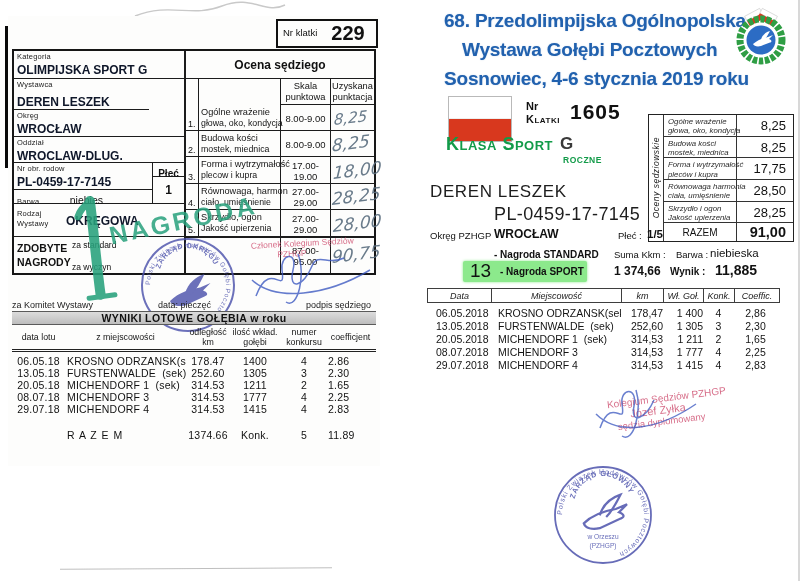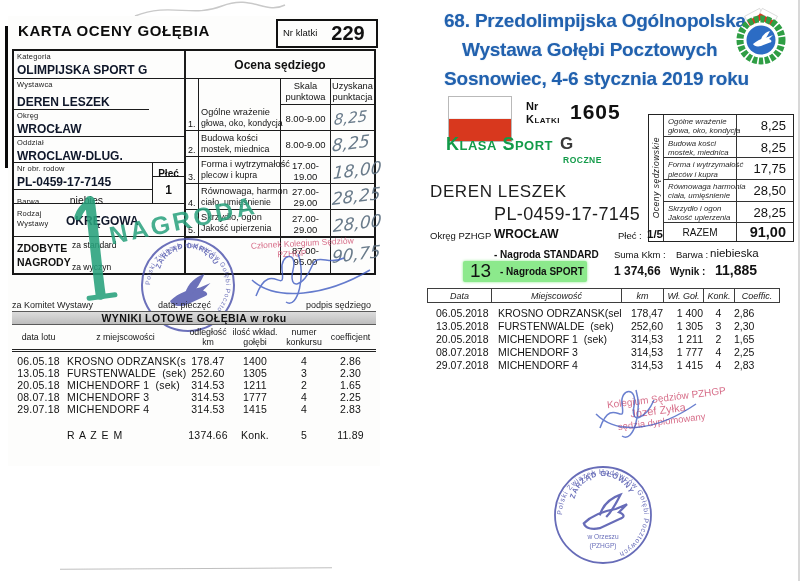--- a/index.html
+++ b/index.html
@@ -26,21 +26,21 @@
 .footnote{font-size:9px;color:#222}
 .res-bar{background:linear-gradient(#dcdcdc,#bdbdbd);border-top:1.5px solid #5a5a5a;border-bottom:1.5px solid #5a5a5a;font-weight:bold;font-size:10.5px;display:flex;align-items:center;justify-content:center;letter-spacing:.4px;color:#101010}
 .lt-head{display:flex;border-bottom:3px double #222}
 .lt-hcell{font-size:8.8px;color:#161616;display:flex;align-items:center;justify-content:center;text-align:center;line-height:1.15;padding:2px 1px}
 .lt-row{display:flex;height:12px;align-items:center;font-size:10.5px;letter-spacing:.2px;color:#121212}
 .c-date{width:53px;text-align:center}
 .c-place{width:121px;padding-left:2px;white-space:pre;overflow:hidden}
 .c-km{width:44px;text-align:center}
 .c-birds{width:50px;text-align:center}
 .c-rank{width:48px;text-align:center}
-.c-coef{width:45px;text-align:center}
+.c-coef{width:45px;}
 
 .award{transform:rotate(-12deg);transform-origin:0 0;color:var(--stamp_green,#28a17c)}
 .award-word{font-size:25px;font-weight:bold;letter-spacing:3px;opacity:.85;white-space:nowrap}
 
 .redstamp{color:var(--stamp_red,#d05575);opacity:.85;white-space:nowrap}
 
 #right-card{position:absolute;left:400px;top:0;width:400px;height:581px;background:#fff;border-right:2px solid #d8d8d8}
 .blue-h{font-weight:bold;font-size:19px;color:var(--header_blue,#2161ae);letter-spacing:-.2px;white-space:nowrap;text-shadow:0 0 1.2px rgba(33,97,174,.35)}
 .sc{font-variant:small-caps}
 .green{color:var(--klasa_green,#129b49)}
@@ -58,39 +58,38 @@
 .sb-razem{display:flex;flex:1}
 .rt-head{display:flex;border:1.2px solid #3e3e3e}
 .rt-hcell{font-style:italic;font-size:9px;color:#222;display:flex;align-items:center;justify-content:center;height:13px;border-right:1px solid #3e3e3e}
 .rt-hcell:last-child{border-right:none}
 .rt-row{display:flex;height:13px;align-items:center;font-size:10.5px;color:#141414}
 .r-date{width:64px;padding-left:9px}
 .r-place{width:130px;padding-left:7px;white-space:pre;overflow:hidden}
 .r-km{width:42px;text-align:right}
 .r-birds{width:40px;text-align:right}
 .r-rank{width:31px;text-align:center}
-.r-coef{width:46px;text-align:left;padding-right:3px}
+.r-coef{width:46px;text-align:center;padding-right:3px}
 .hl{background:var(--highlight_green,#8ce98c);border-radius:2px;box-shadow:0 0 3px var(--highlight_green,#8ce98c)}
 .nw{white-space:nowrap}
 svg{display:block;overflow:visible}
 </style>
 </head>
 <body>
 
 <div id="page">
 
   <svg class="abs" style="left:130px;top:0" width="160" height="22">
     <path d="M5,16 C40,2 62,18 92,6 S 135,15 155,5" fill="none" stroke="#c9c9c9" stroke-width="1.4"></path>
   </svg>
 
   <div id="left-card">
 
     <div class="abs" style="left:-3px;top:10px;width:2.5px;height:142px;background:#0a0a0a"></div>
 
-    <div class="abs lc-title" style="left:10px;top:6px">KARTA OCENY GOŁĘBIA</div>
 
     <div class="abs" style="left:268px;top:3px;width:102px;height:29px;border:2px solid #111;display:flex;align-items:center">
       <span style="font-size:9.5px;padding-left:5px;width:42px;line-height:1.1">Nr klatki</span>
       <span style="font-size:20px;font-weight:bold;flex:1;text-align:center">229</span>
     </div>
 
     <div class="abs form" style="left:4px;top:33px;width:364px;height:226px">
 
       <div class="vline" style="left:170px;top:0;width:2px;height:222px"></div>
       <div class="vline" style="left:184px;top:28px;width:1.2px;height:158px"></div>

